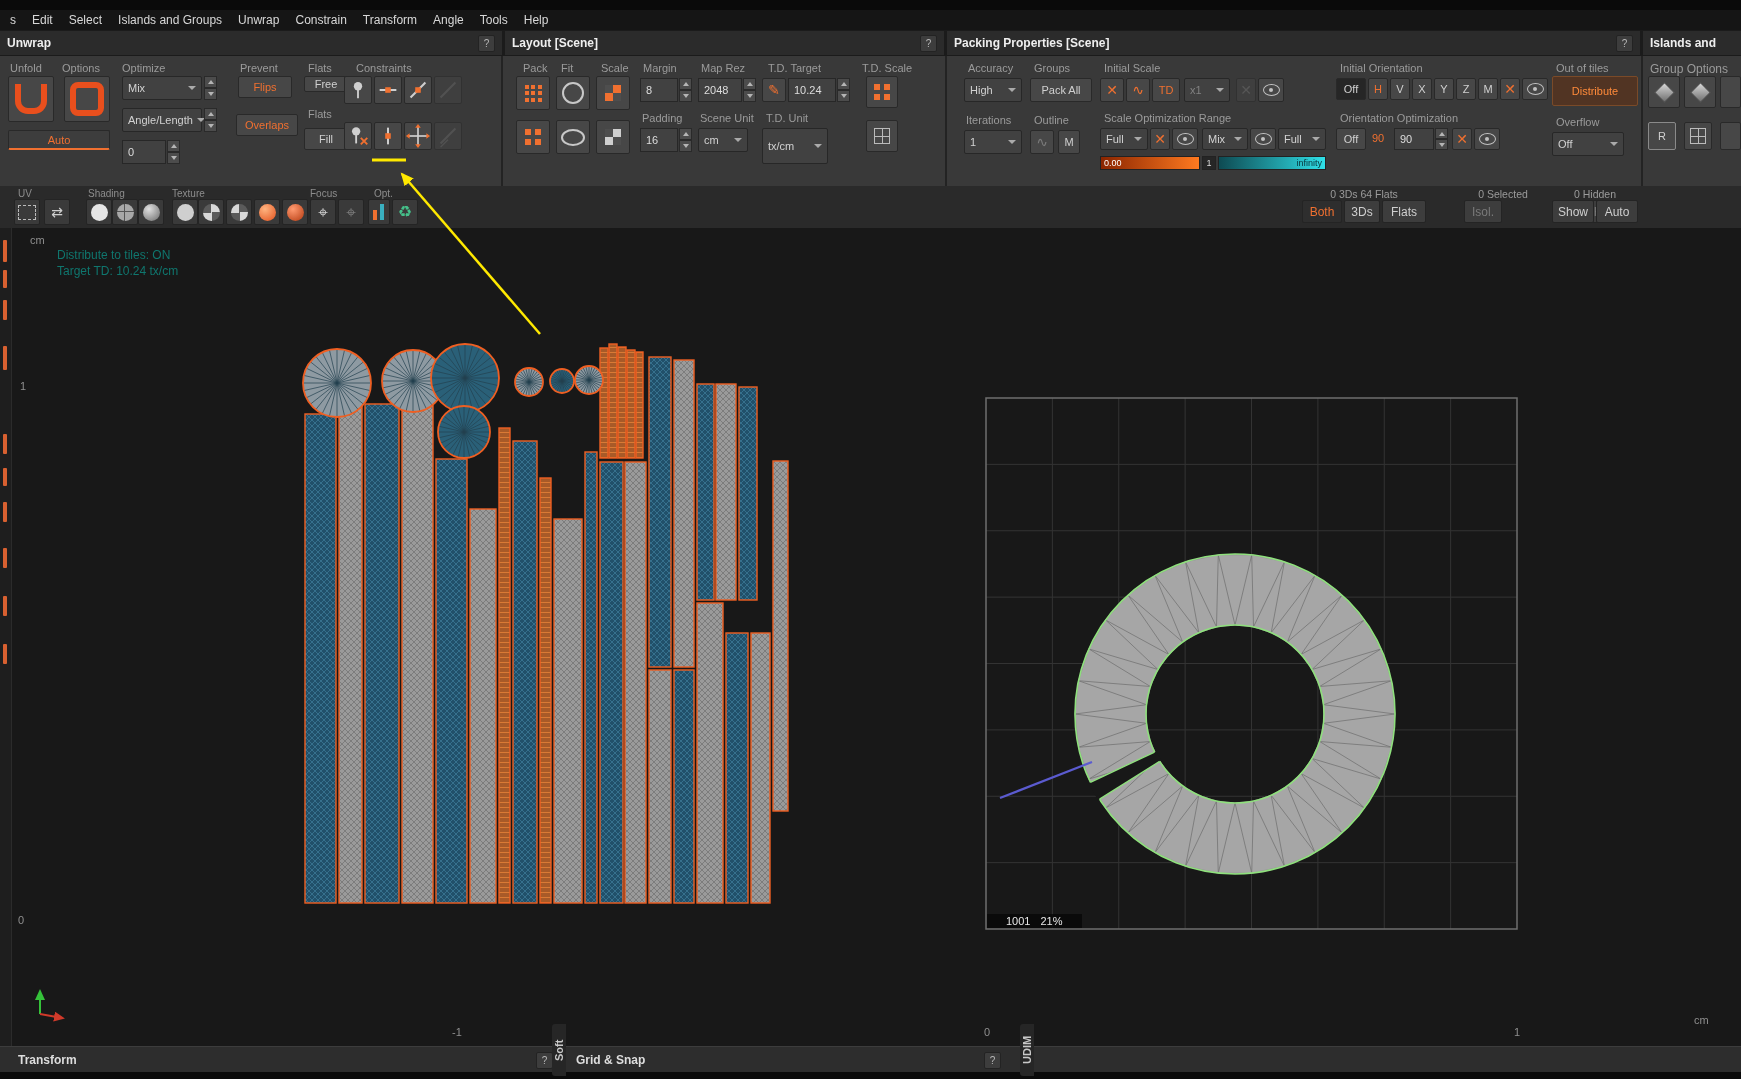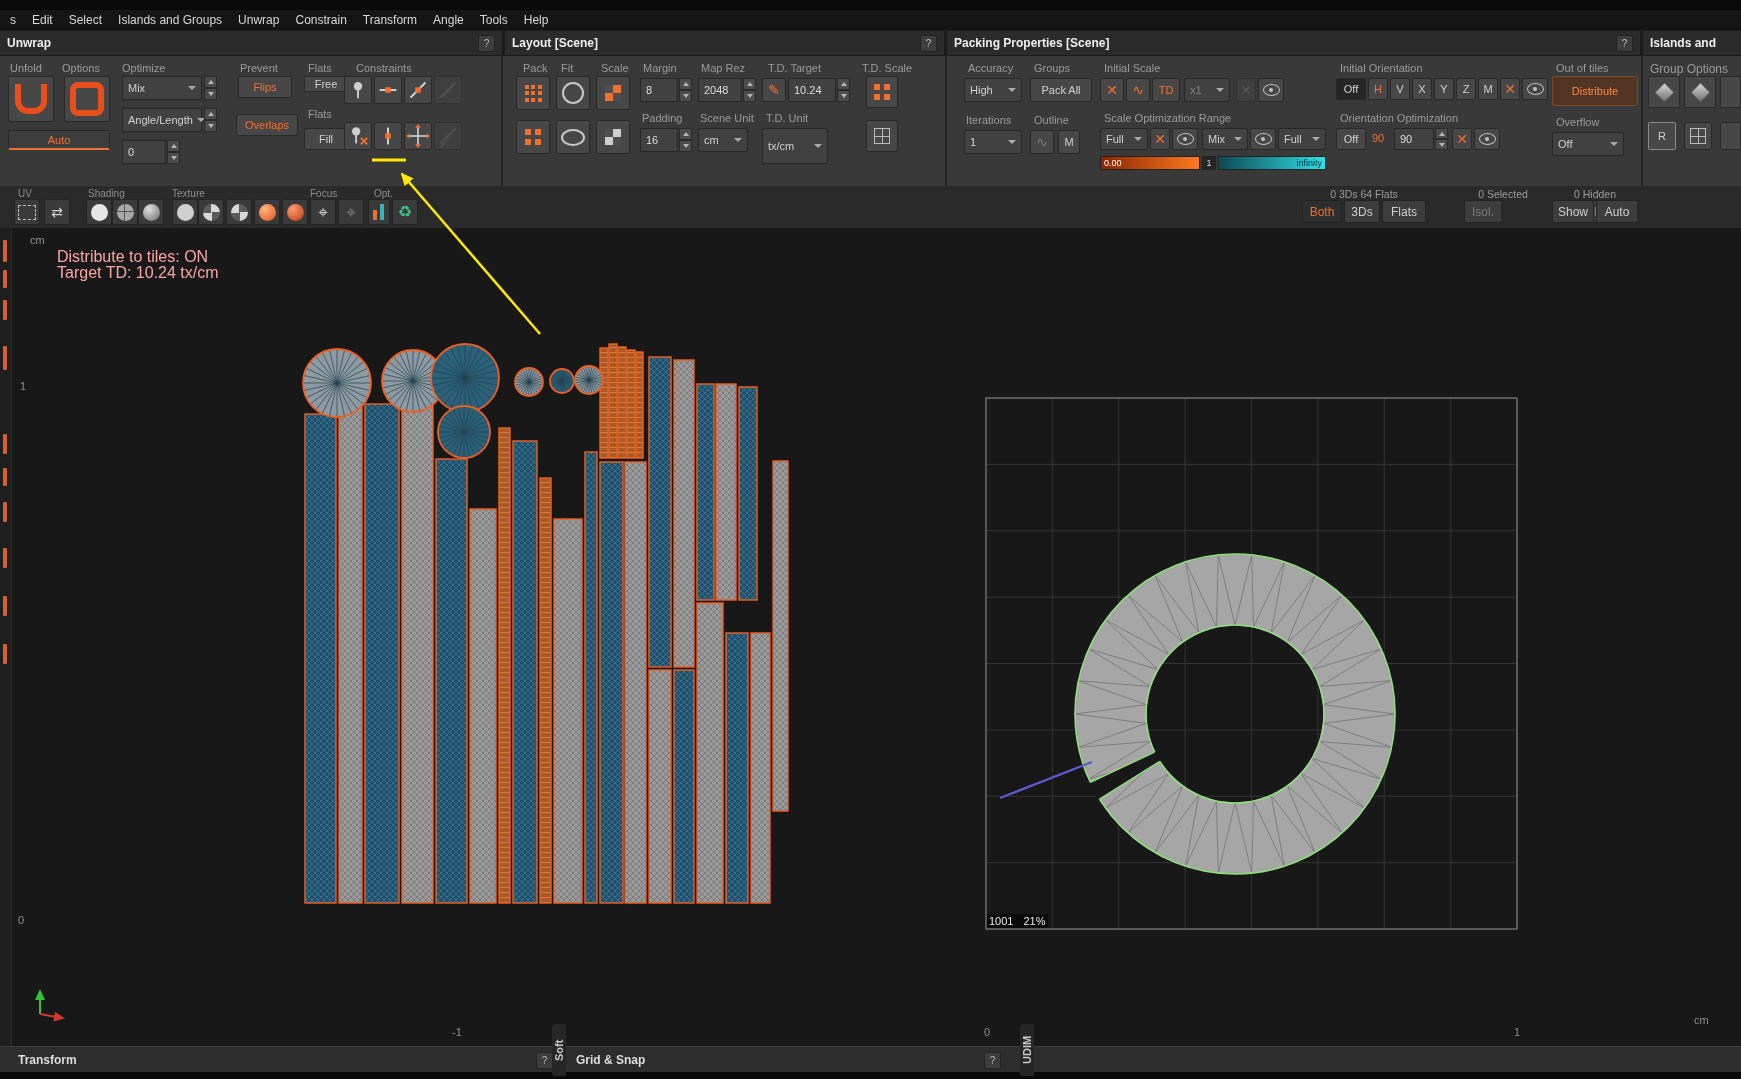--- a/index.html
+++ b/index.html
@@ -103,23 +103,23 @@
   .slider-min{background:linear-gradient(to right,#8a2500,#ff7a20);color:#fff;padding-left:3px}
   .slider-max{background:linear-gradient(to right,#0e4a52,#2fe0e8);color:#06343a;justify-content:flex-end;padding-right:3px}
   .slider-mid{background:#262626;color:#ddd;justify-content:center}
 
   .viewport{position:absolute;left:0;top:228px;width:1741px;height:818px;background:#181818}
   #vp-svg{position:absolute;left:0;top:228px;width:1741px;height:818px}
   #anno-svg{position:absolute;left:0;top:0;width:1741px;height:1079px;pointer-events:none;z-index:60}
   .lstrip{position:absolute;left:0;top:228px;width:11px;height:818px;background:#1e1e1e;border-right:1px solid #2b2b2b;z-index:5}
   .ltick{position:absolute;left:3px;width:4px;background:#d86030;border-radius:1px}
   .vtext{position:absolute;color:#8f8f8f;font-size:11px;z-index:10;white-space:nowrap}
-  .vtext.dim2{color:#fca5a5;font-size:16px}
+  .vtext.dim2{color:#0f766e;font-size:12px}
   .udim{position:absolute;left:987px;top:914px;background:rgba(8,8,8,.85);color:#e8e8e8;font-size:11px;
-        display:flex;gap:10px;padding:1px 2px;z-index:10}
+        display:flex;gap:10px;padding:1px 19px;z-index:10}
 
   .bottombar{position:absolute;left:0;top:1046px;width:100%;height:26px;background:#2d2d2d;border-top:1px solid #3c3c3c}
   .bb-title{position:absolute;top:6px;font-size:12px;font-weight:bold;color:#ddd;white-space:nowrap}
   .bb-q{position:absolute;top:5px}
   .vtab{position:absolute;writing-mode:vertical-rl;transform:rotate(180deg);font-size:11px;font-weight:bold;
         color:#c8c8c8;background:#262626;padding:4px 1px;border-radius:0 3px 3px 0;z-index:70;height:44px;
         display:flex;align-items:center;justify-content:center}
 </style>
 </head>
 <body>

